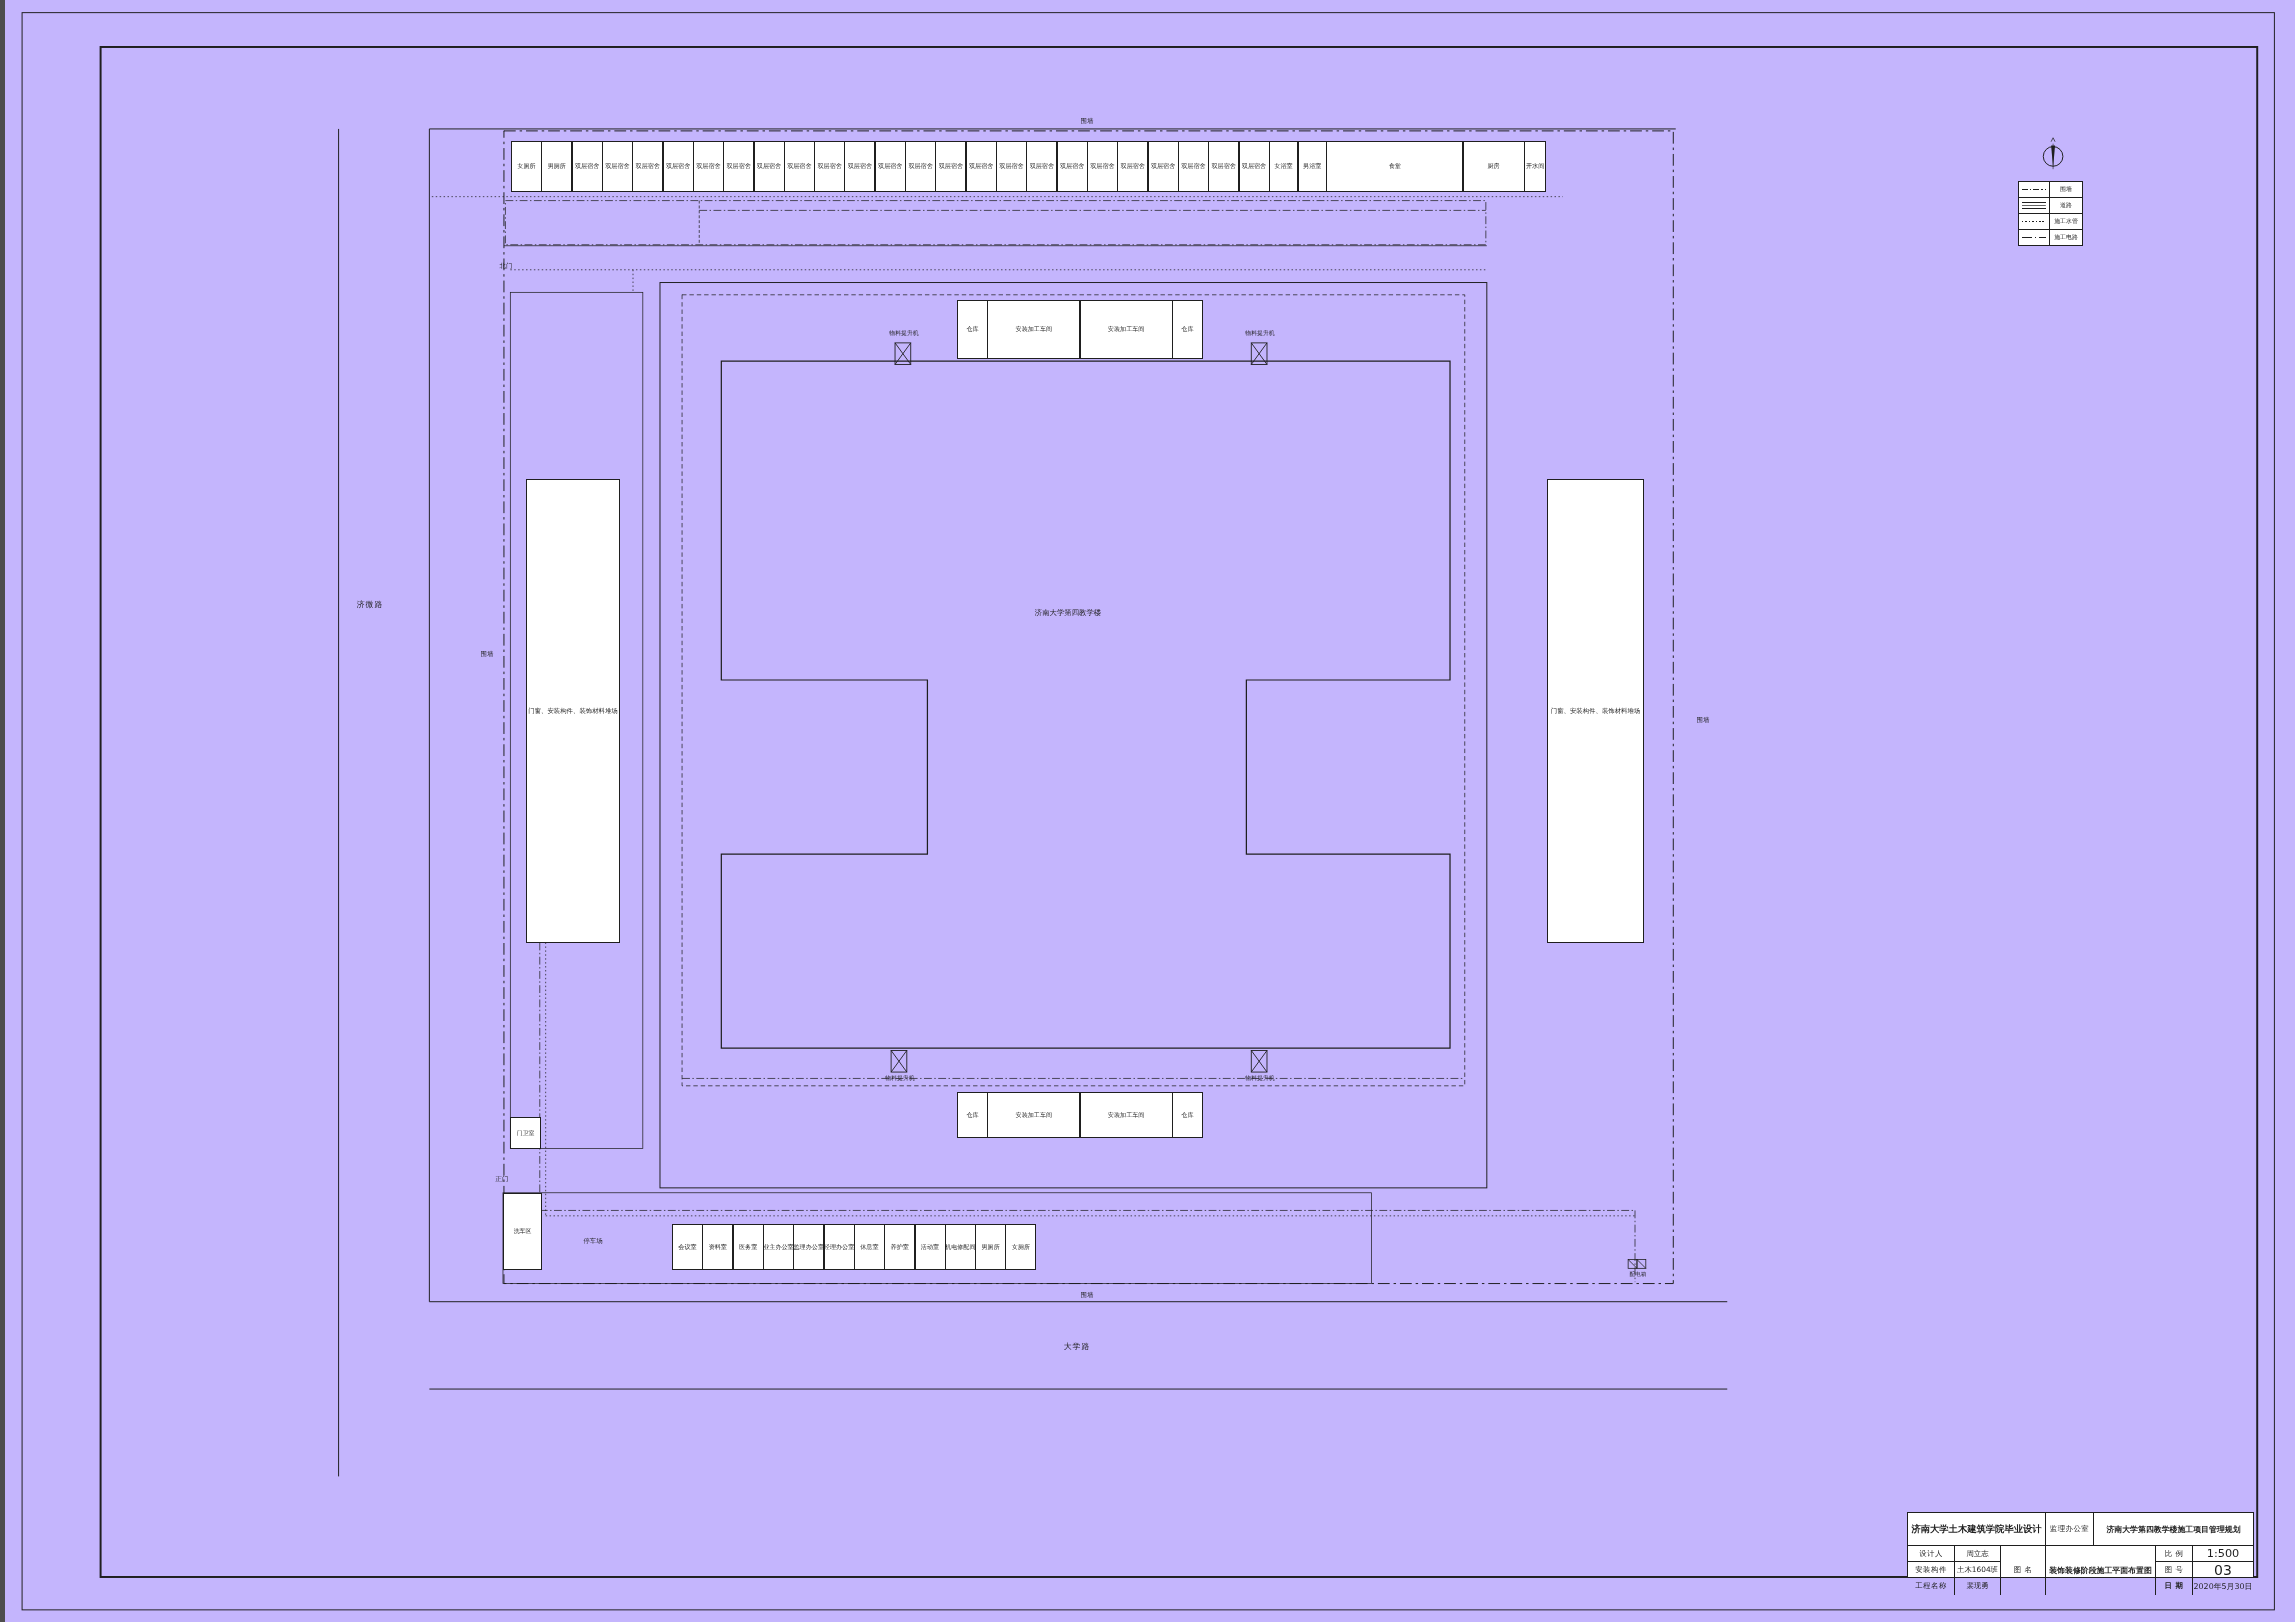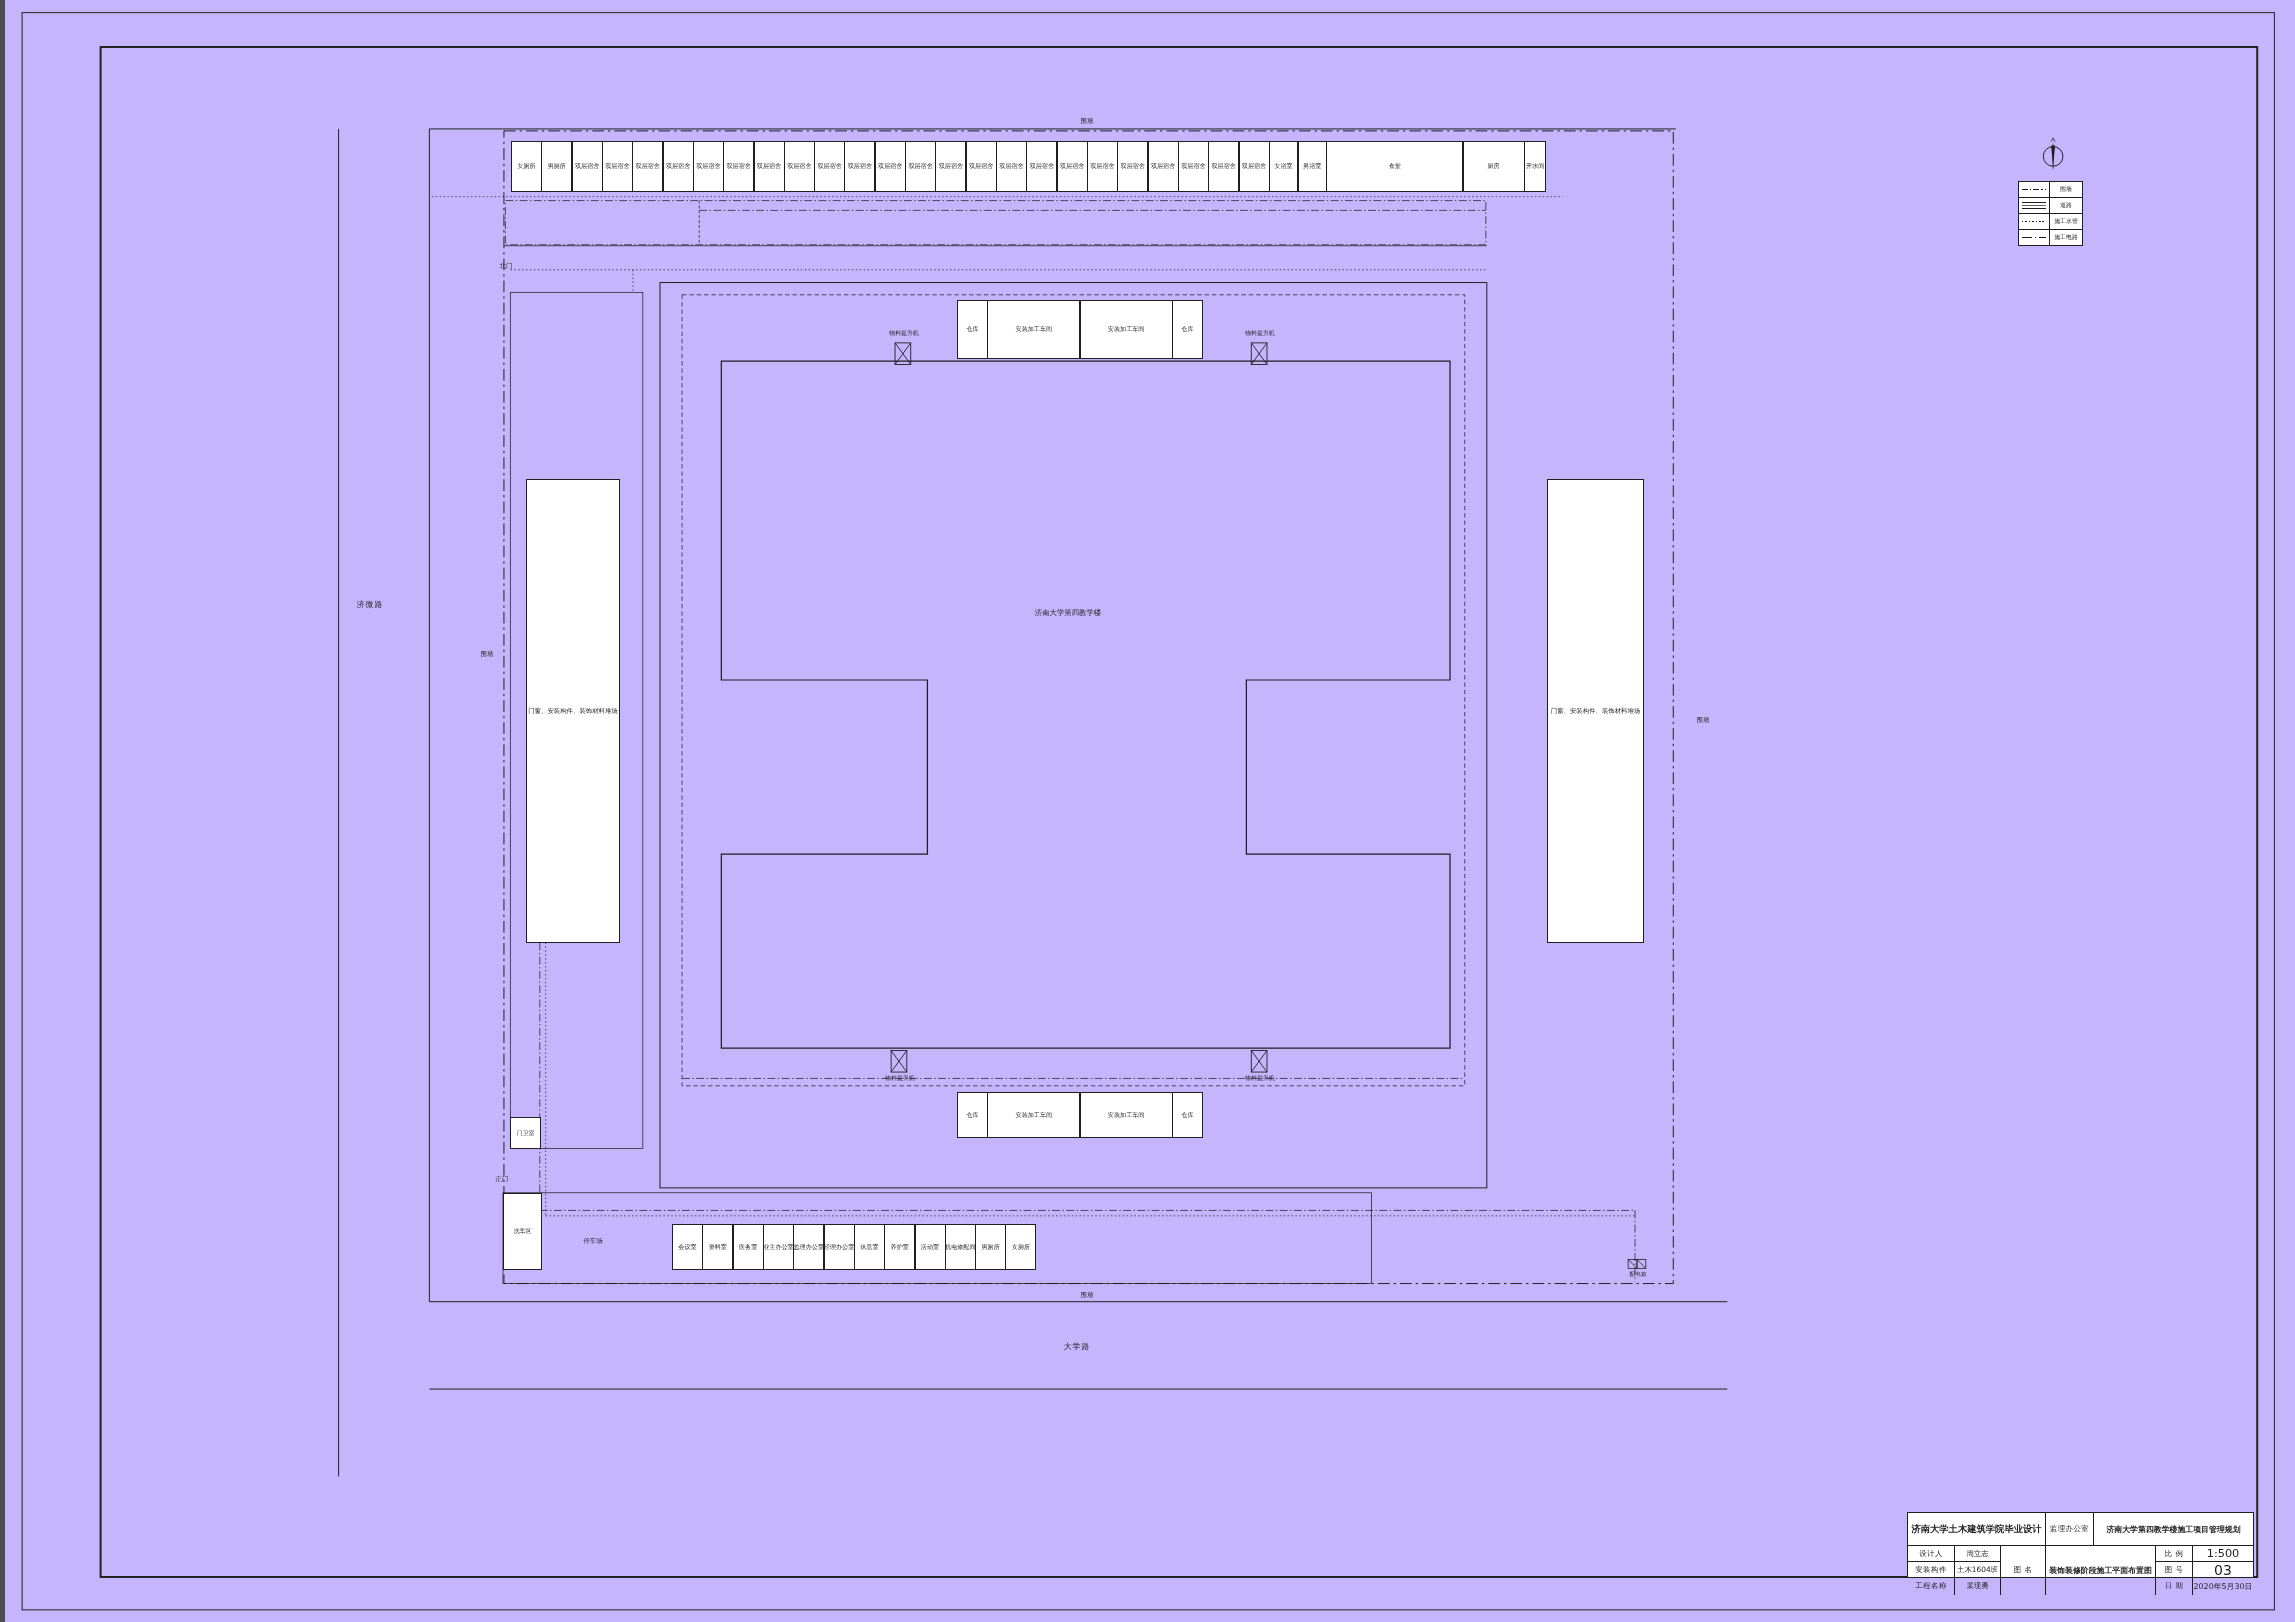--- a/index.html
+++ b/index.html
@@ -352,18 +352,18 @@
       <div class="cell br tlab" style="grid-column:3;grid-row:1/4;">图  名</div>
       <div class="cell br dname" style="grid-column:4;grid-row:1/4;">装饰装修阶段施工平面布置图</div>
       <div class="cell br bb tlab" style="grid-column:5;grid-row:1;">比  例</div>
       <div class="cell bb scaleval" style="grid-column:6;grid-row:1;">1:500</div>
       <div class="cell br bb tlab" style="grid-column:1;grid-row:2;">安装构件</div>
       <div class="cell br bb tval" style="grid-column:2;grid-row:2;">土木1604班</div>
       <div class="cell br bb tlab" style="grid-column:5;grid-row:2;">图  号</div>
       <div class="cell bb noval" style="grid-column:6;grid-row:2;">03</div>
       <div class="cell br tlab" style="grid-column:1;grid-row:3;">工程名称</div>
       <div class="cell br tval" style="grid-column:2;grid-row:3;">裴现勇</div>
-      <div class="cell br tlab" style="grid-column:5;grid-row:3;">日  期</div>
+      <div class="cell br tlab" style="grid-column:5;grid-row:3;font-weight:bold;">日  期</div>
       <div class="cell dateval" style="grid-column:6;grid-row:3;">2020年5月30日</div>
     </div>
   </div>
 </div>
 
 
 </body></html>

